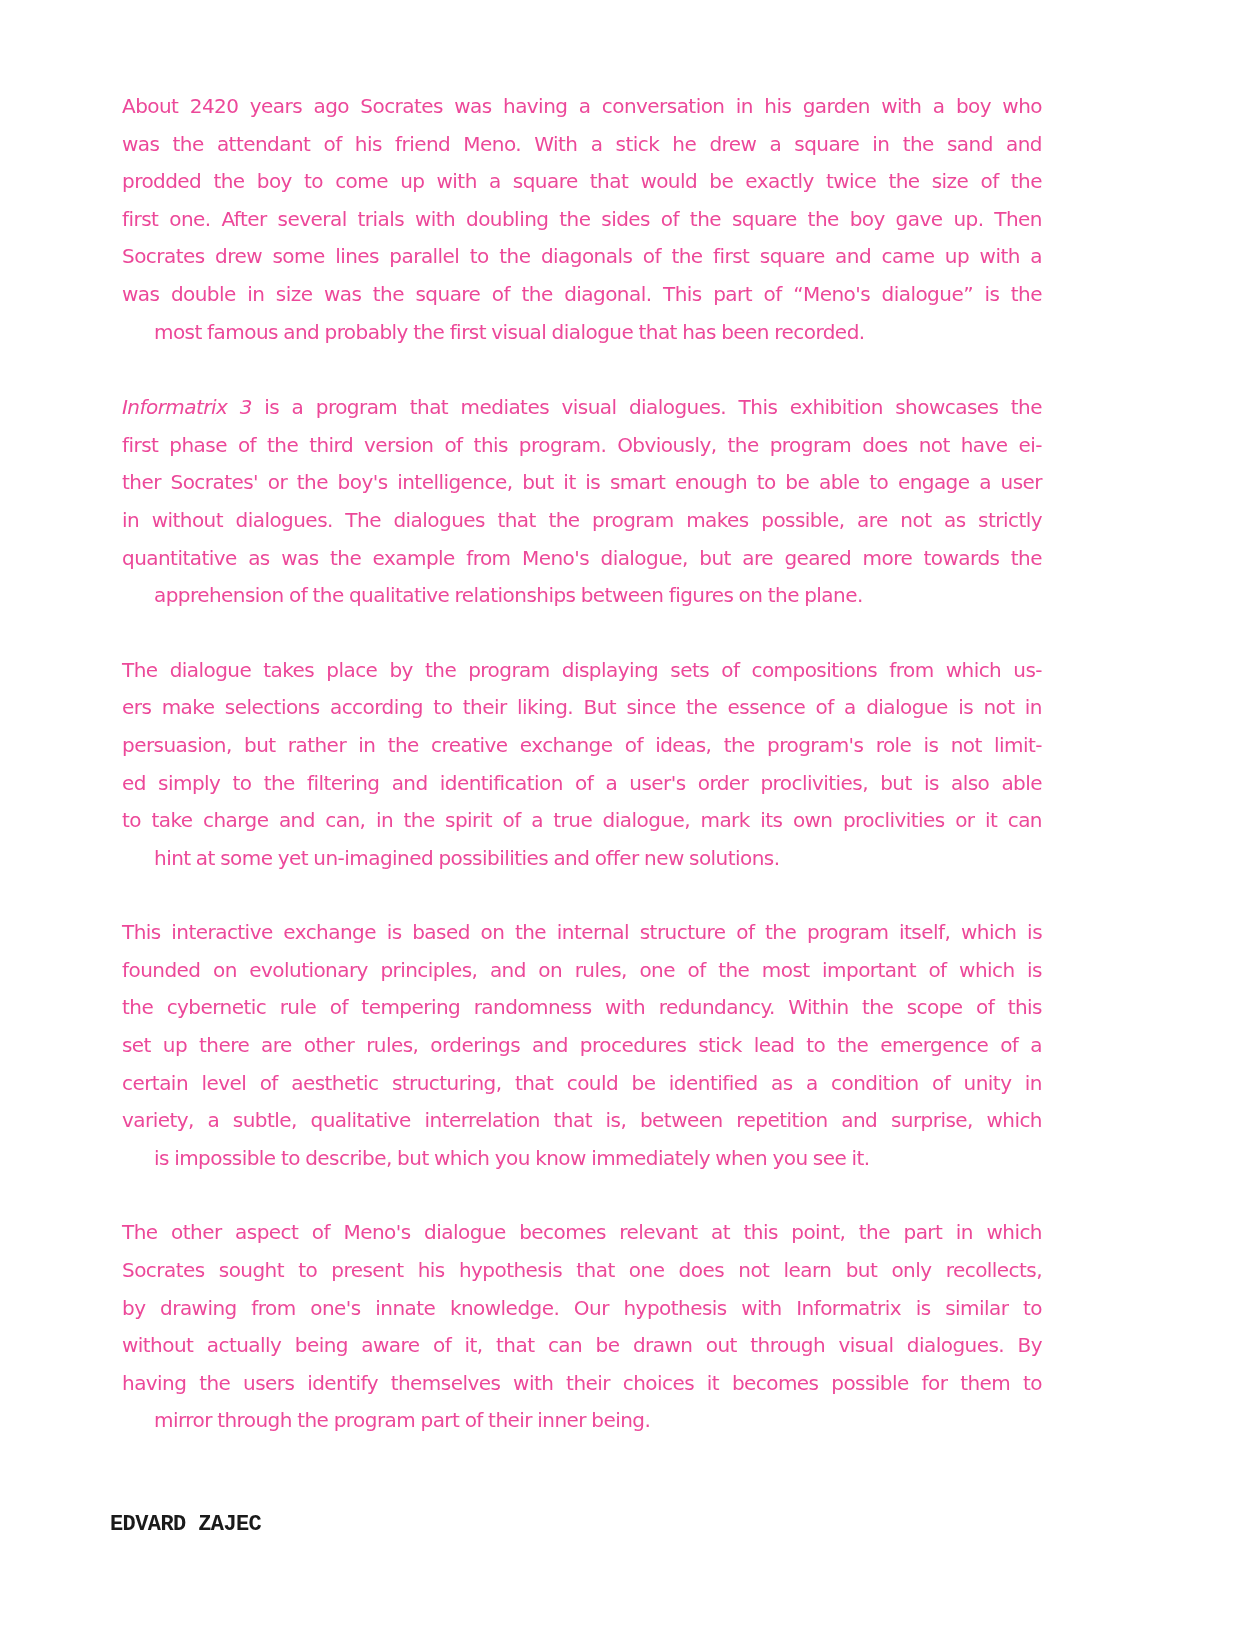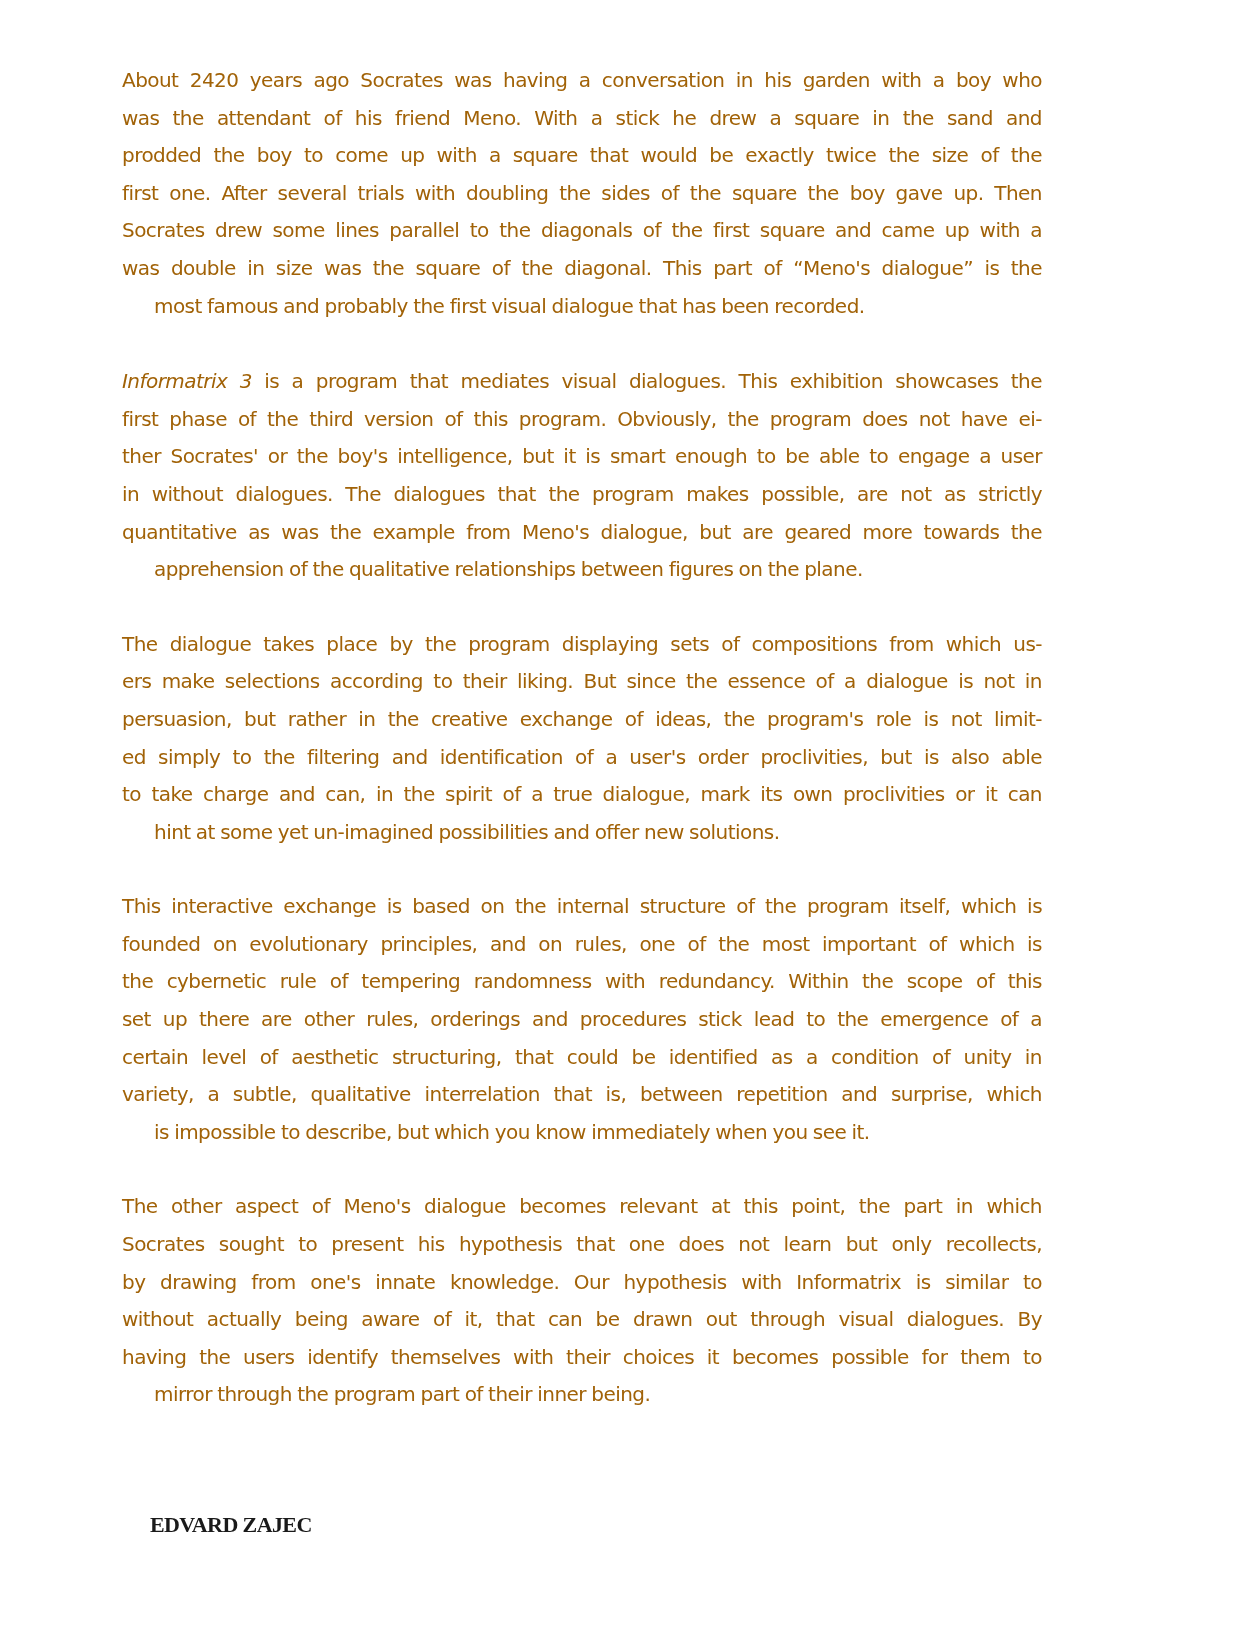--- a/index.html
+++ b/index.html
@@ -6,23 +6,23 @@
   body {
     width: 1245px;
     height: 1646px;
     background: #ffffff;
     position: relative;
     overflow: hidden;
   }
   .page {
     position: absolute;
     left: 122px;
-    top: 62px;
+    top: 88px;
     width: 920px;
-    color: #a16207;
+    color: #ec4899;
     font-family: "DejaVu Sans", sans-serif;
     font-size: 20px;
     letter-spacing: -0.55px;
     word-spacing: -0.5px;
   }
   .para {
     margin: 0 0 37px 0;
   }
   .line {
     display: block;
@@ -32,26 +32,25 @@
     text-align: justify;
     text-align-last: justify;
   }
   .line.last { text-align-last: left; margin-left: 32px; }
   .para.p1 { margin-bottom: 38px; }
   em { font-style: italic; }
   .author {
     position: absolute;
     left: 110px;
     top: 1512px;
-    font-family: Liberation Serif, serif;
+    font-family: Liberation Mono, monospace;
     font-weight: bold;
     font-size: 22px;
     letter-spacing: -0.6px;
     color: #1a1a1a;
-    margin-left: 40px;
   }
 </style>
 </head>
 <body>
 
 <div class="page">
 
   <p class="para p1">
     <span class="line">About 2420 years ago Socrates was having a conversation in his garden with a boy who</span>
     <span class="line">was the attendant of his friend Meno. With a stick he drew a square in the sand and</span>

